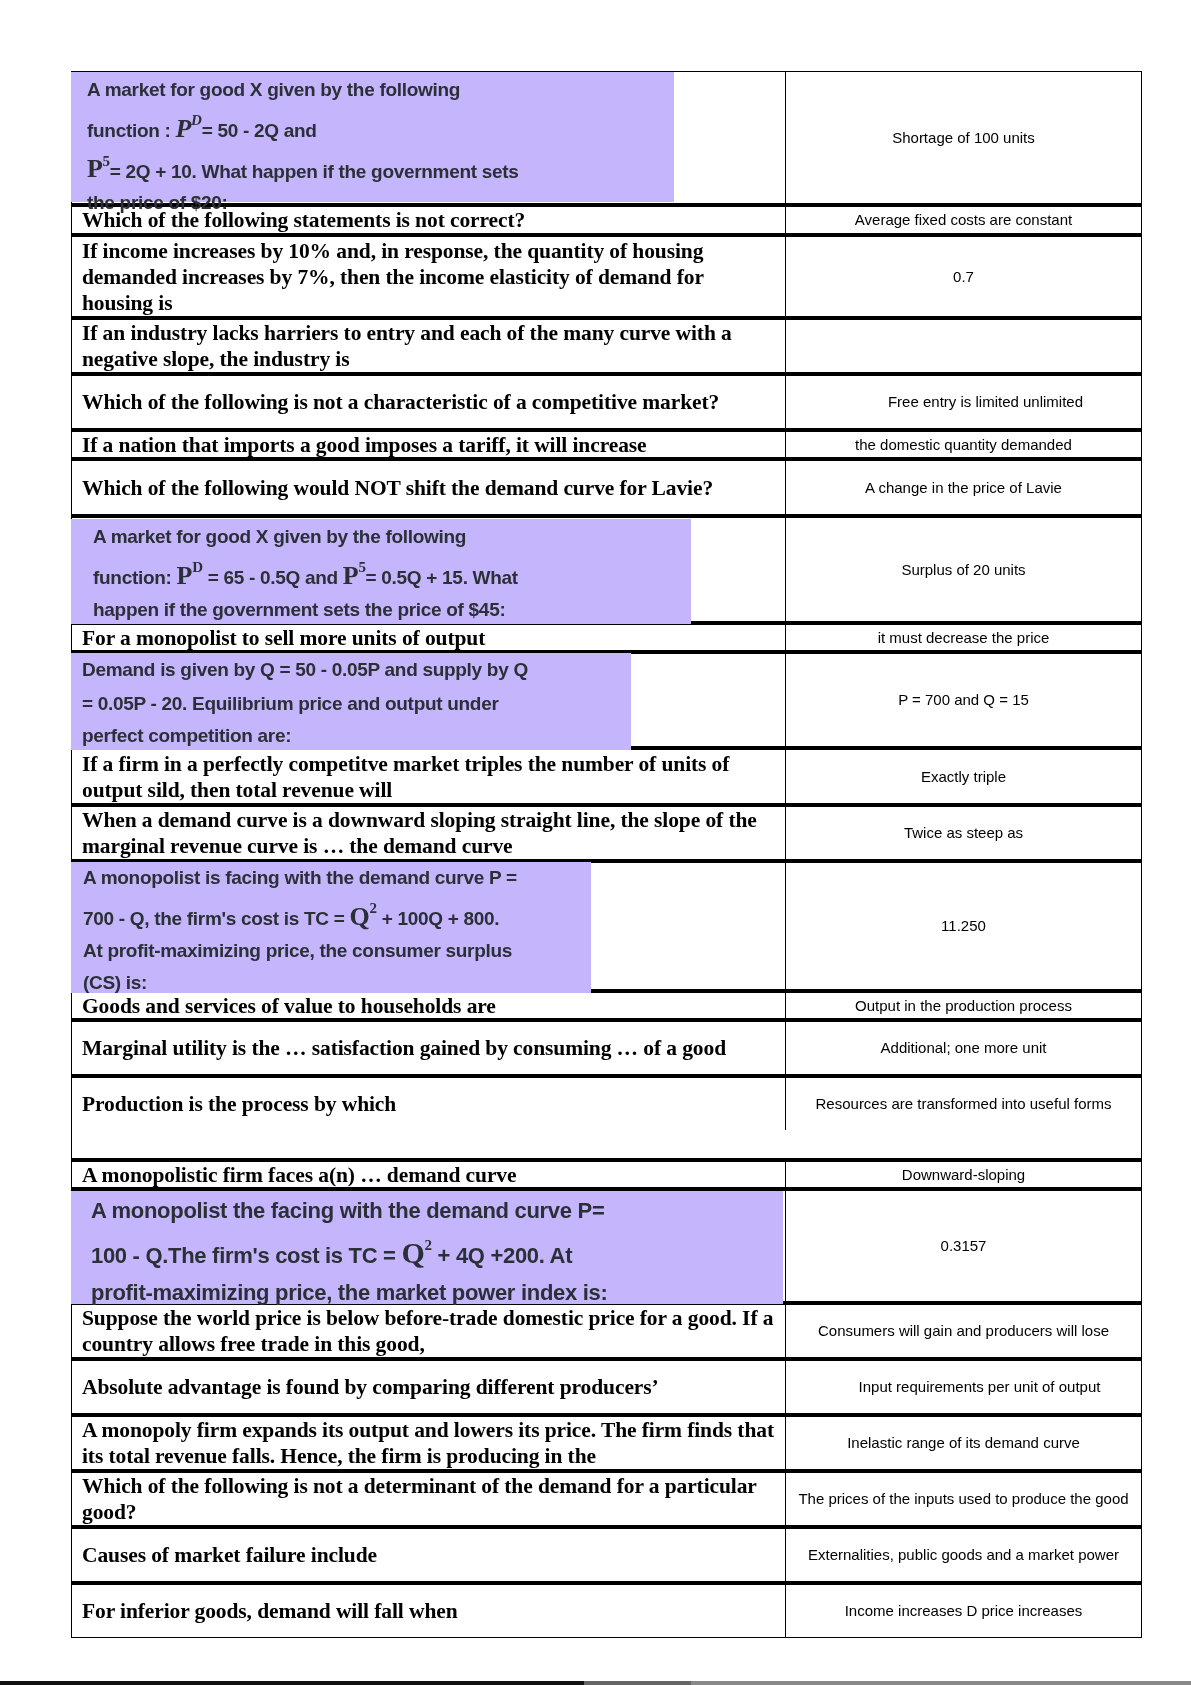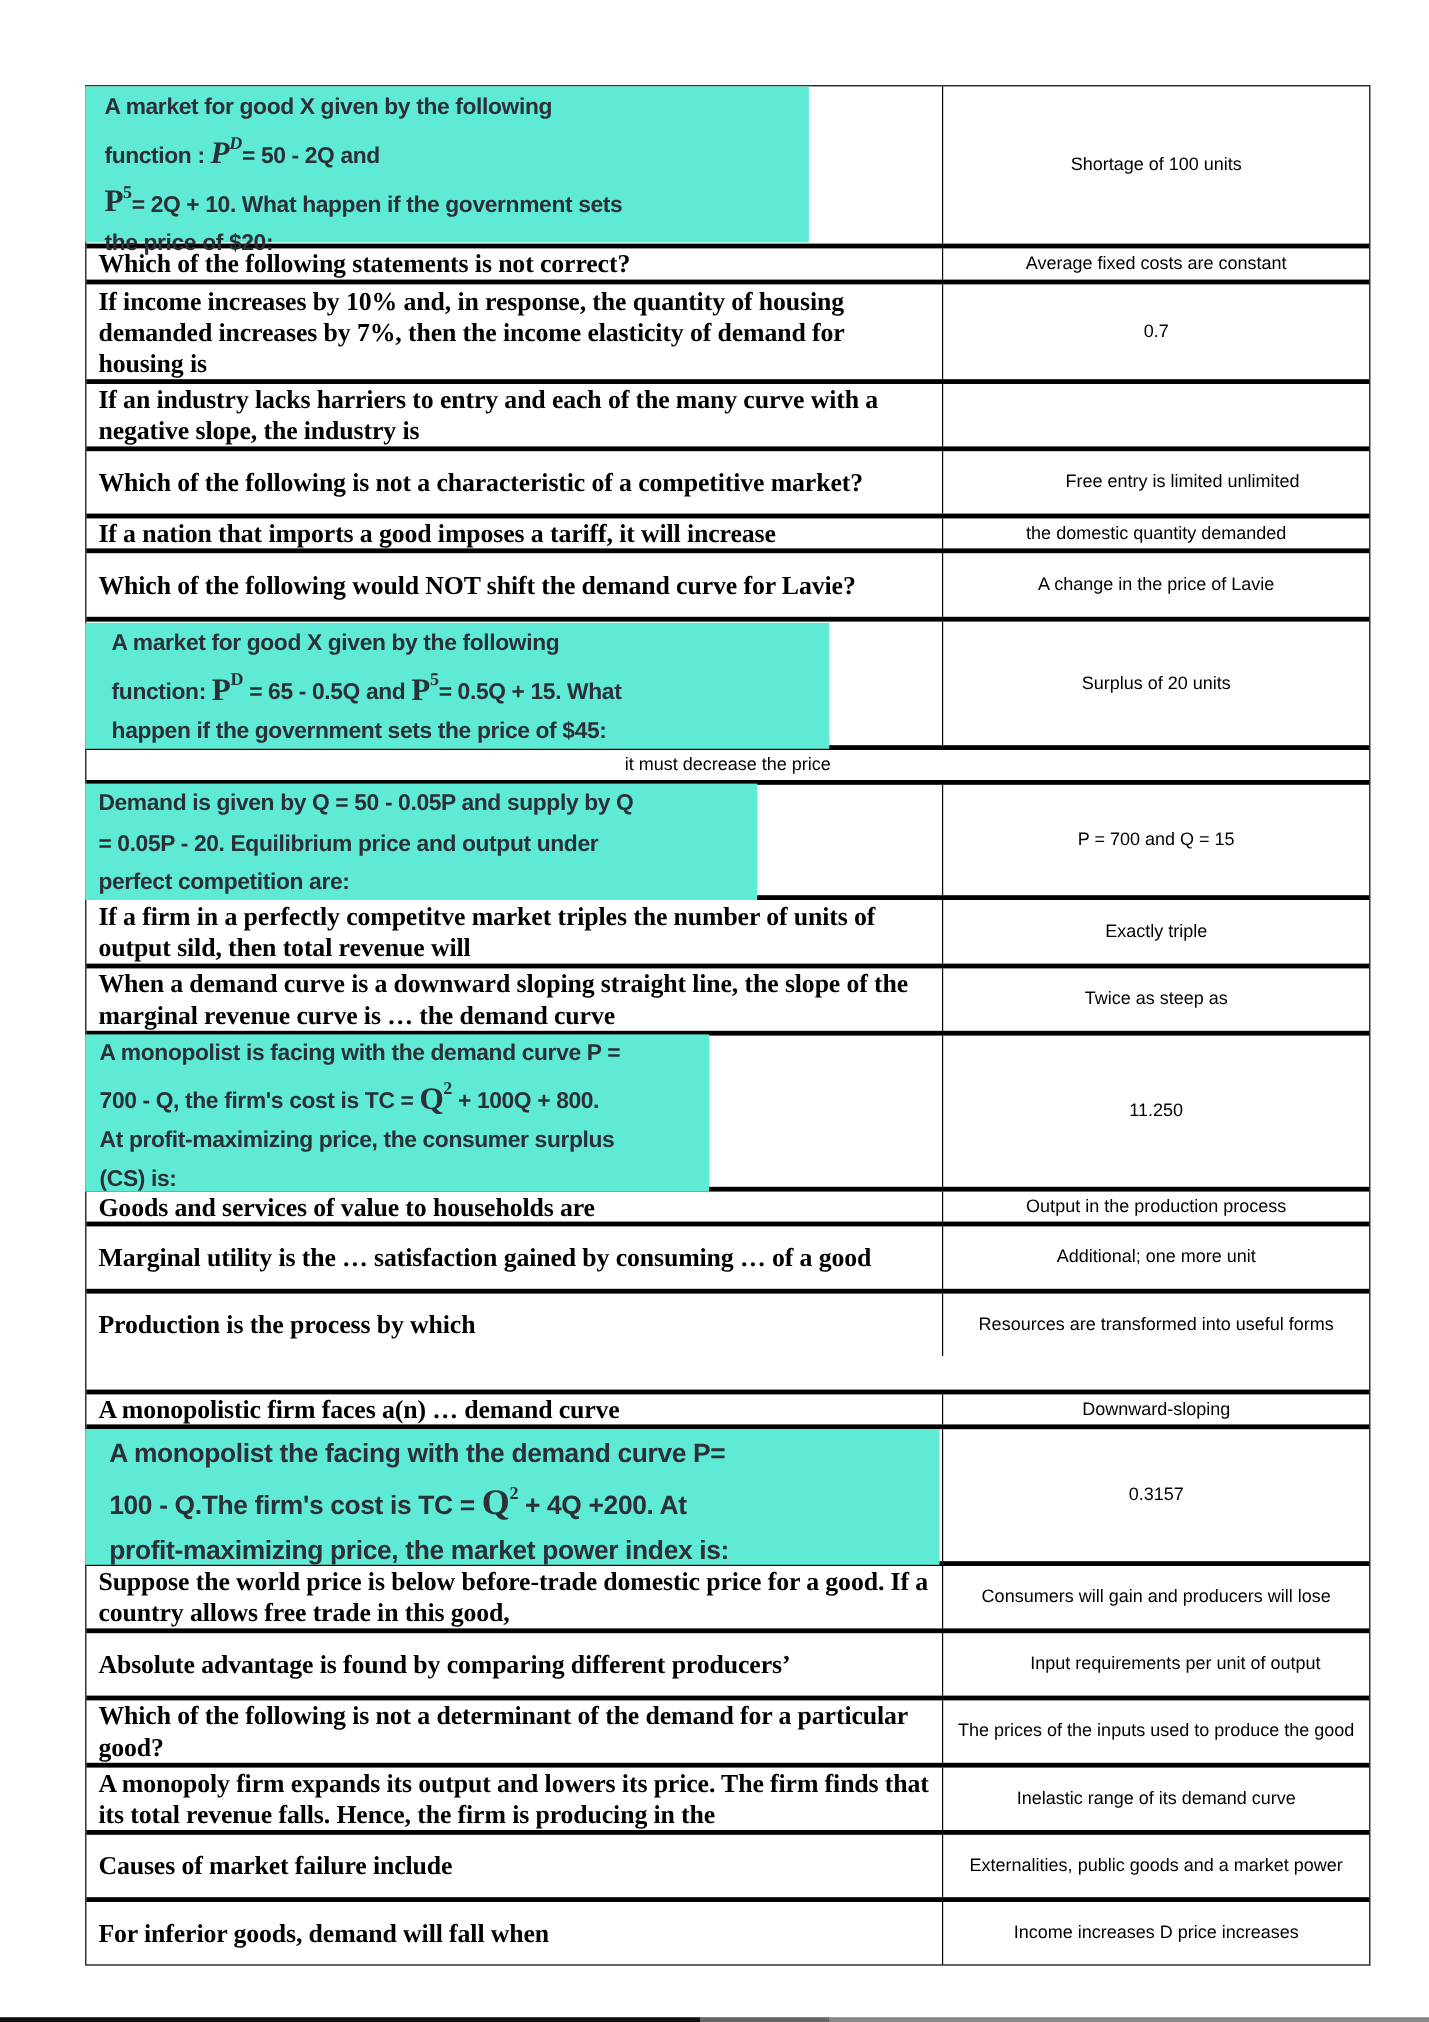--- a/index.html
+++ b/index.html
@@ -5,21 +5,21 @@
   html, body { margin:0; padding:0; background:#ffffff; }
   body { width:1191px; height:1685px; position:relative; overflow:hidden; }
   .table { position:absolute; left:71px; top:71px; width:1071px; border:1px solid #000; box-sizing:border-box; }
   .row { display:flex; border-top:4px solid #000000; box-sizing:border-box; position:relative; }
   .row:first-child { border-top:none; }
   .q { width:714px; border-right:1px solid #000; box-sizing:border-box; padding:0 10px; display:flex; align-items:center;
        font-family:"Liberation Serif", serif; font-weight:bold; font-size:21.5px; line-height:26px; color:#000; letter-spacing:-0.1px; }
   .a { flex:1; display:flex; align-items:center; justify-content:center; text-align:center;
        font-family:Liberation Sans, sans-serif; font-size:15px; line-height:26px; color:#000; padding:0 6px; }
   .q.img { font-family:"Liberation Sans", sans-serif; font-weight:bold; font-size:19px; color:#2b2f36; line-height:32px; letter-spacing:-0.3px; align-items:flex-start; }
-  .imgbox { position:absolute; background:#5eead4; left:-1px; z-index:2; padding-left:16px; box-sizing:border-box; }
+  .imgbox { position:absolute; background:#c4b5fd; left:-1px; z-index:2; padding-left:16px; box-sizing:border-box; }
   .imgbox .line { display:block; white-space:nowrap; }
   .sup { font-family:"Liberation Serif", serif; font-weight:bold; font-size:26px; color:#2b2f36;text-align:right; }
   .sup sup { font-size:15px; position:relative; top:-2px; }
   .big .line { font-size:22px; line-height:37px; }
 </style>
 </head>
 <body>
 
 <div class="table">
 
@@ -69,20 +69,21 @@
       <div class="imgbox" style="top:1px;width:620px;height:105px;padding-top:2px;padding-left:22px;">
         <span class="line"><span>A market for good X given by the following</span></span>
         <span class="line"><span>function: </span><span class="sup"><span>P</span><sup>D</sup></span><span> = 65 - 0.5Q and </span><span class="sup"><span>P</span><sup>5</sup></span><span>= 0.5Q + 15. What</span></span>
         <span class="line"><span>happen if the government sets the price of $45:</span></span>
       </div>
     </div>
     <div class="a">Surplus of 20 units</div>
   </div>
 
   <div class="row" style="height:29px;">
+    <div class="q">For a monopolist to sell more units of output</div>
     <div class="a">it must decrease the price</div>
   </div>
 
   <div class="row" style="height:96px;">
     <div class="q img">
       <div class="imgbox" style="top:-1px;width:560px;height:97px;padding-top:0;padding-left:11px;line-height:34px;">
         <span class="line" style="line-height:34px;"><span>Demand is given by Q = 50 - 0.05P and supply by Q</span></span>
         <span class="line" style="line-height:34px;"><span>= 0.05P - 20. Equilibrium price and output under</span></span>
         <span class="line" style="line-height:30px;"><span>perfect competition are:</span></span>
       </div>
@@ -147,27 +148,27 @@
     <div class="q">Suppose the world price is below before-trade domestic price for a good. If a country allows free trade in this good,</div>
     <div class="a">Consumers will gain and producers will lose</div>
   </div>
 
   <div class="row" style="height:56px;gap:32px;">
     <div class="q">Absolute advantage is found by comparing different producers’</div>
     <div class="a">Input requirements per unit of output</div>
   </div>
 
   <div class="row" style="height:56px;">
-    <div class="q">Which of the following is not a determinant of the demand for a particular good?</div>
-    <div class="a">The prices of the inputs used to produce the good</div>
+    <div class="q">A monopoly firm expands its output and lowers its price. The firm finds that its total revenue falls. Hence, the firm is producing in the</div>
+    <div class="a">Inelastic range of its demand curve</div>
   </div>
 
   <div class="row" style="height:56px;">
-    <div class="q">A monopoly firm expands its output and lowers its price. The firm finds that its total revenue falls. Hence, the firm is producing in the</div>
-    <div class="a">Inelastic range of its demand curve</div>
+    <div class="q">Which of the following is not a determinant of the demand for a particular good?</div>
+    <div class="a">The prices of the inputs used to produce the good</div>
   </div>
 
   <div class="row" style="height:56px;">
     <div class="q">Causes of market failure include</div>
     <div class="a">Externalities, public goods and a market power</div>
   </div>
 
   <div class="row" style="height:56px;">
     <div class="q">For inferior goods, demand will fall when</div>
     <div class="a">Income increases D price increases</div>

